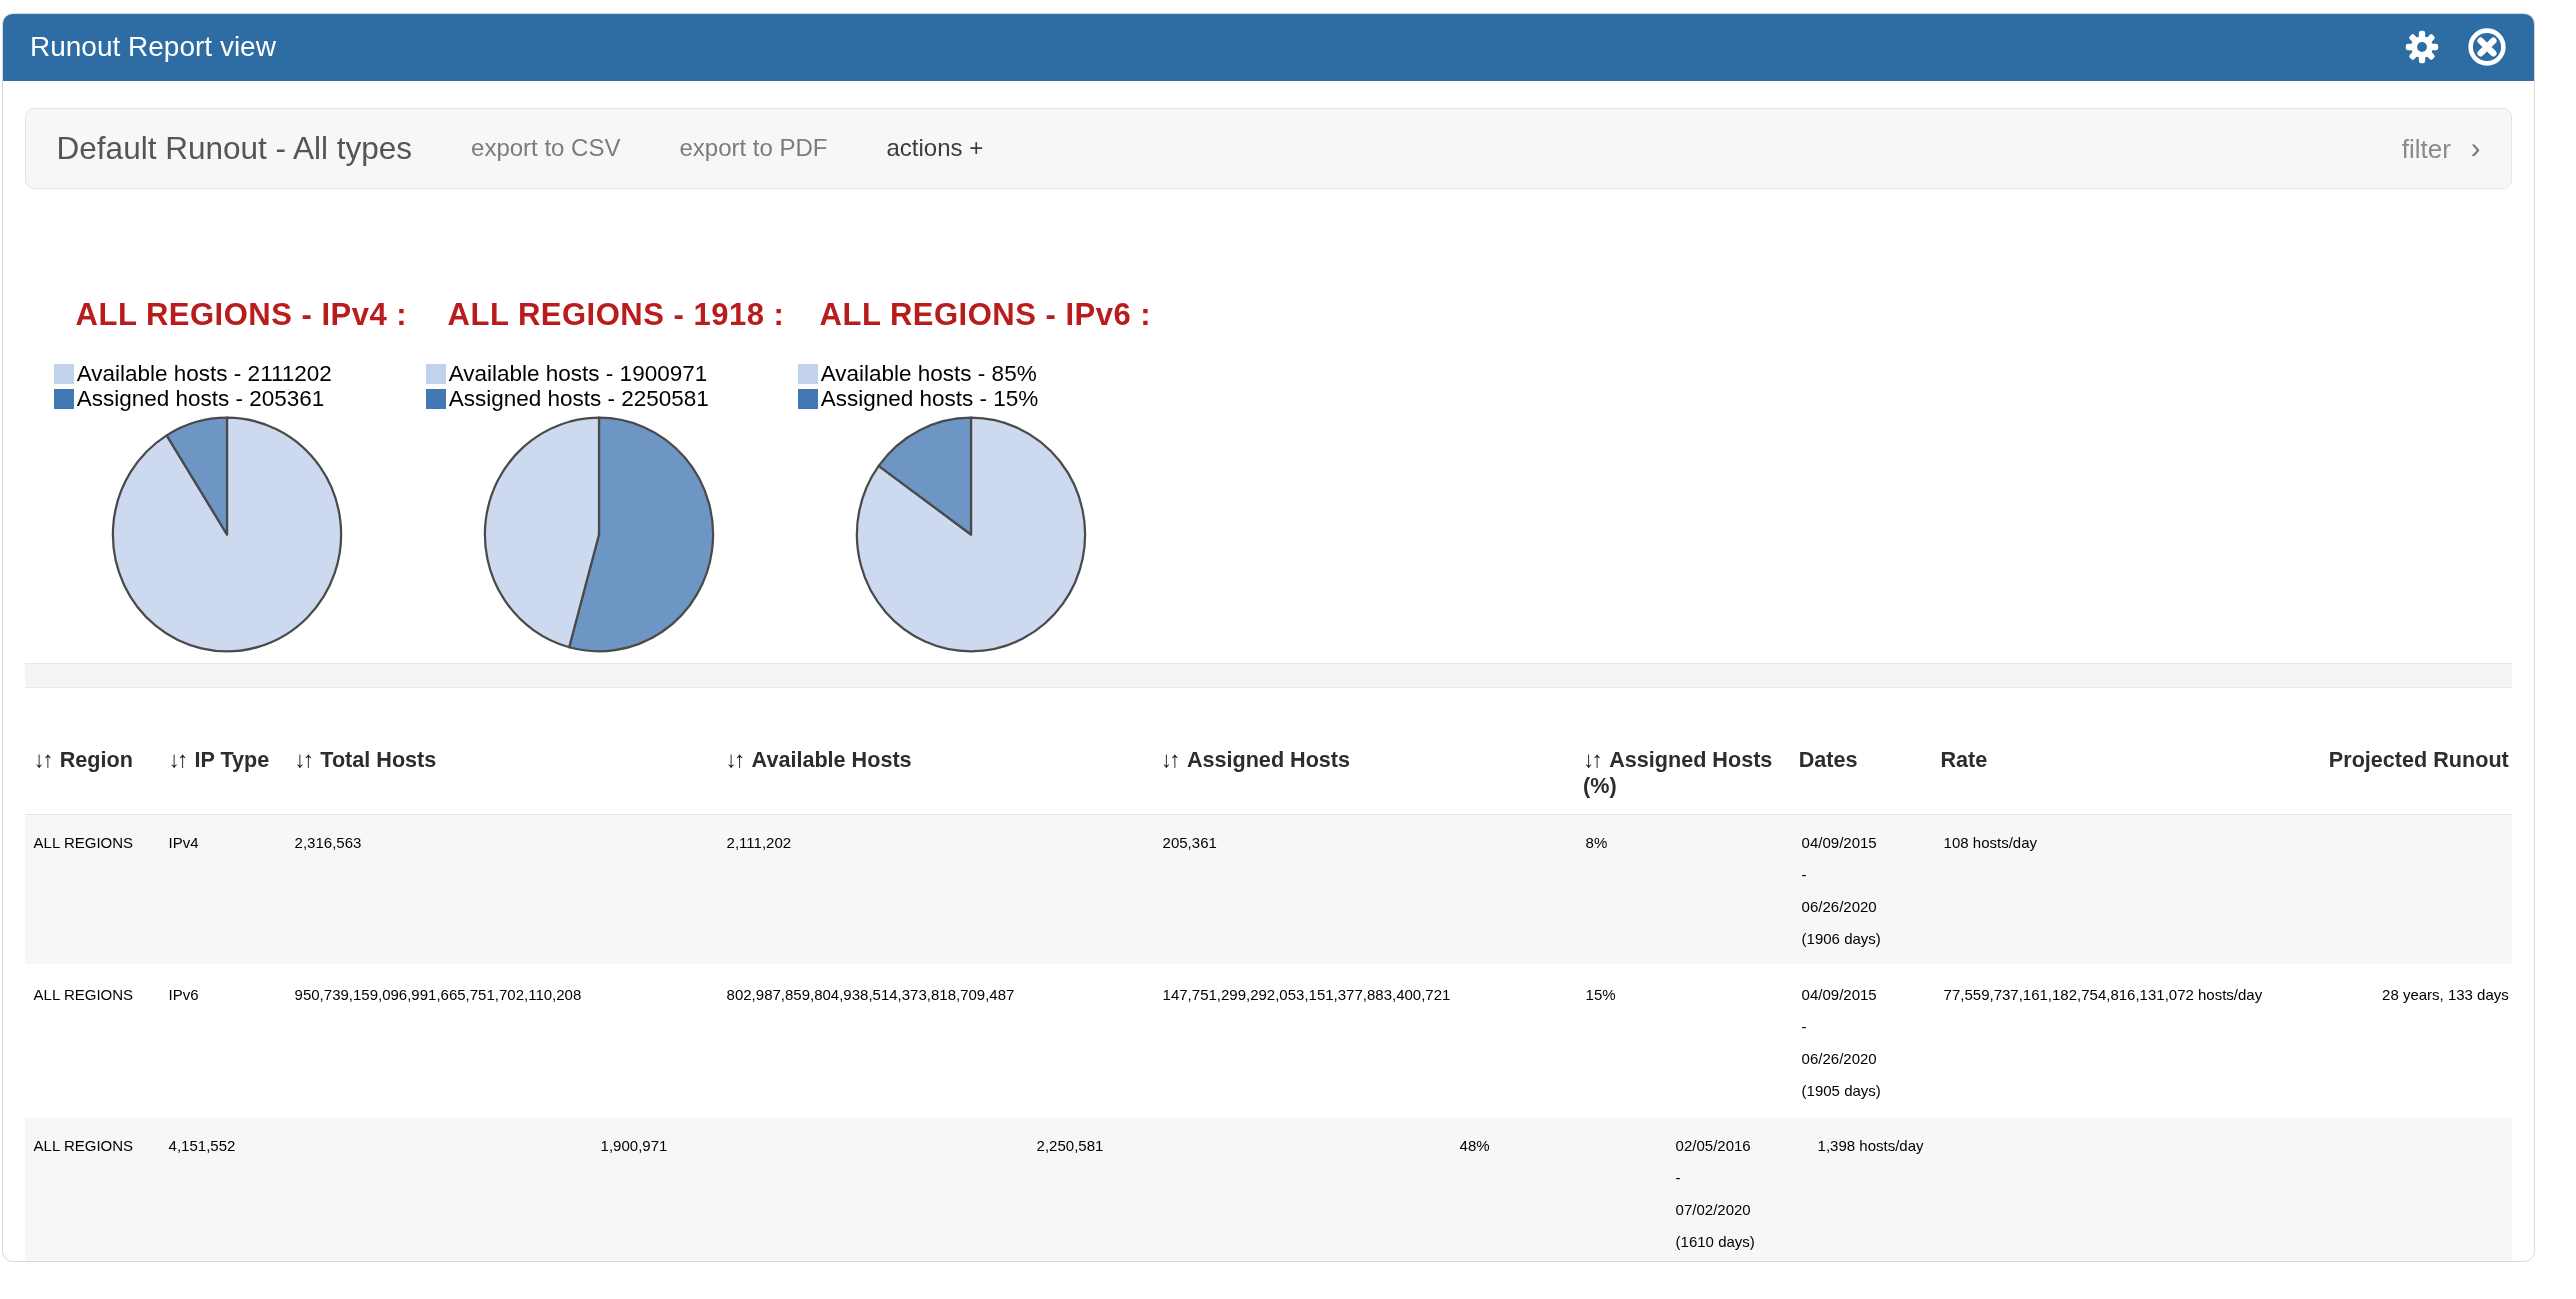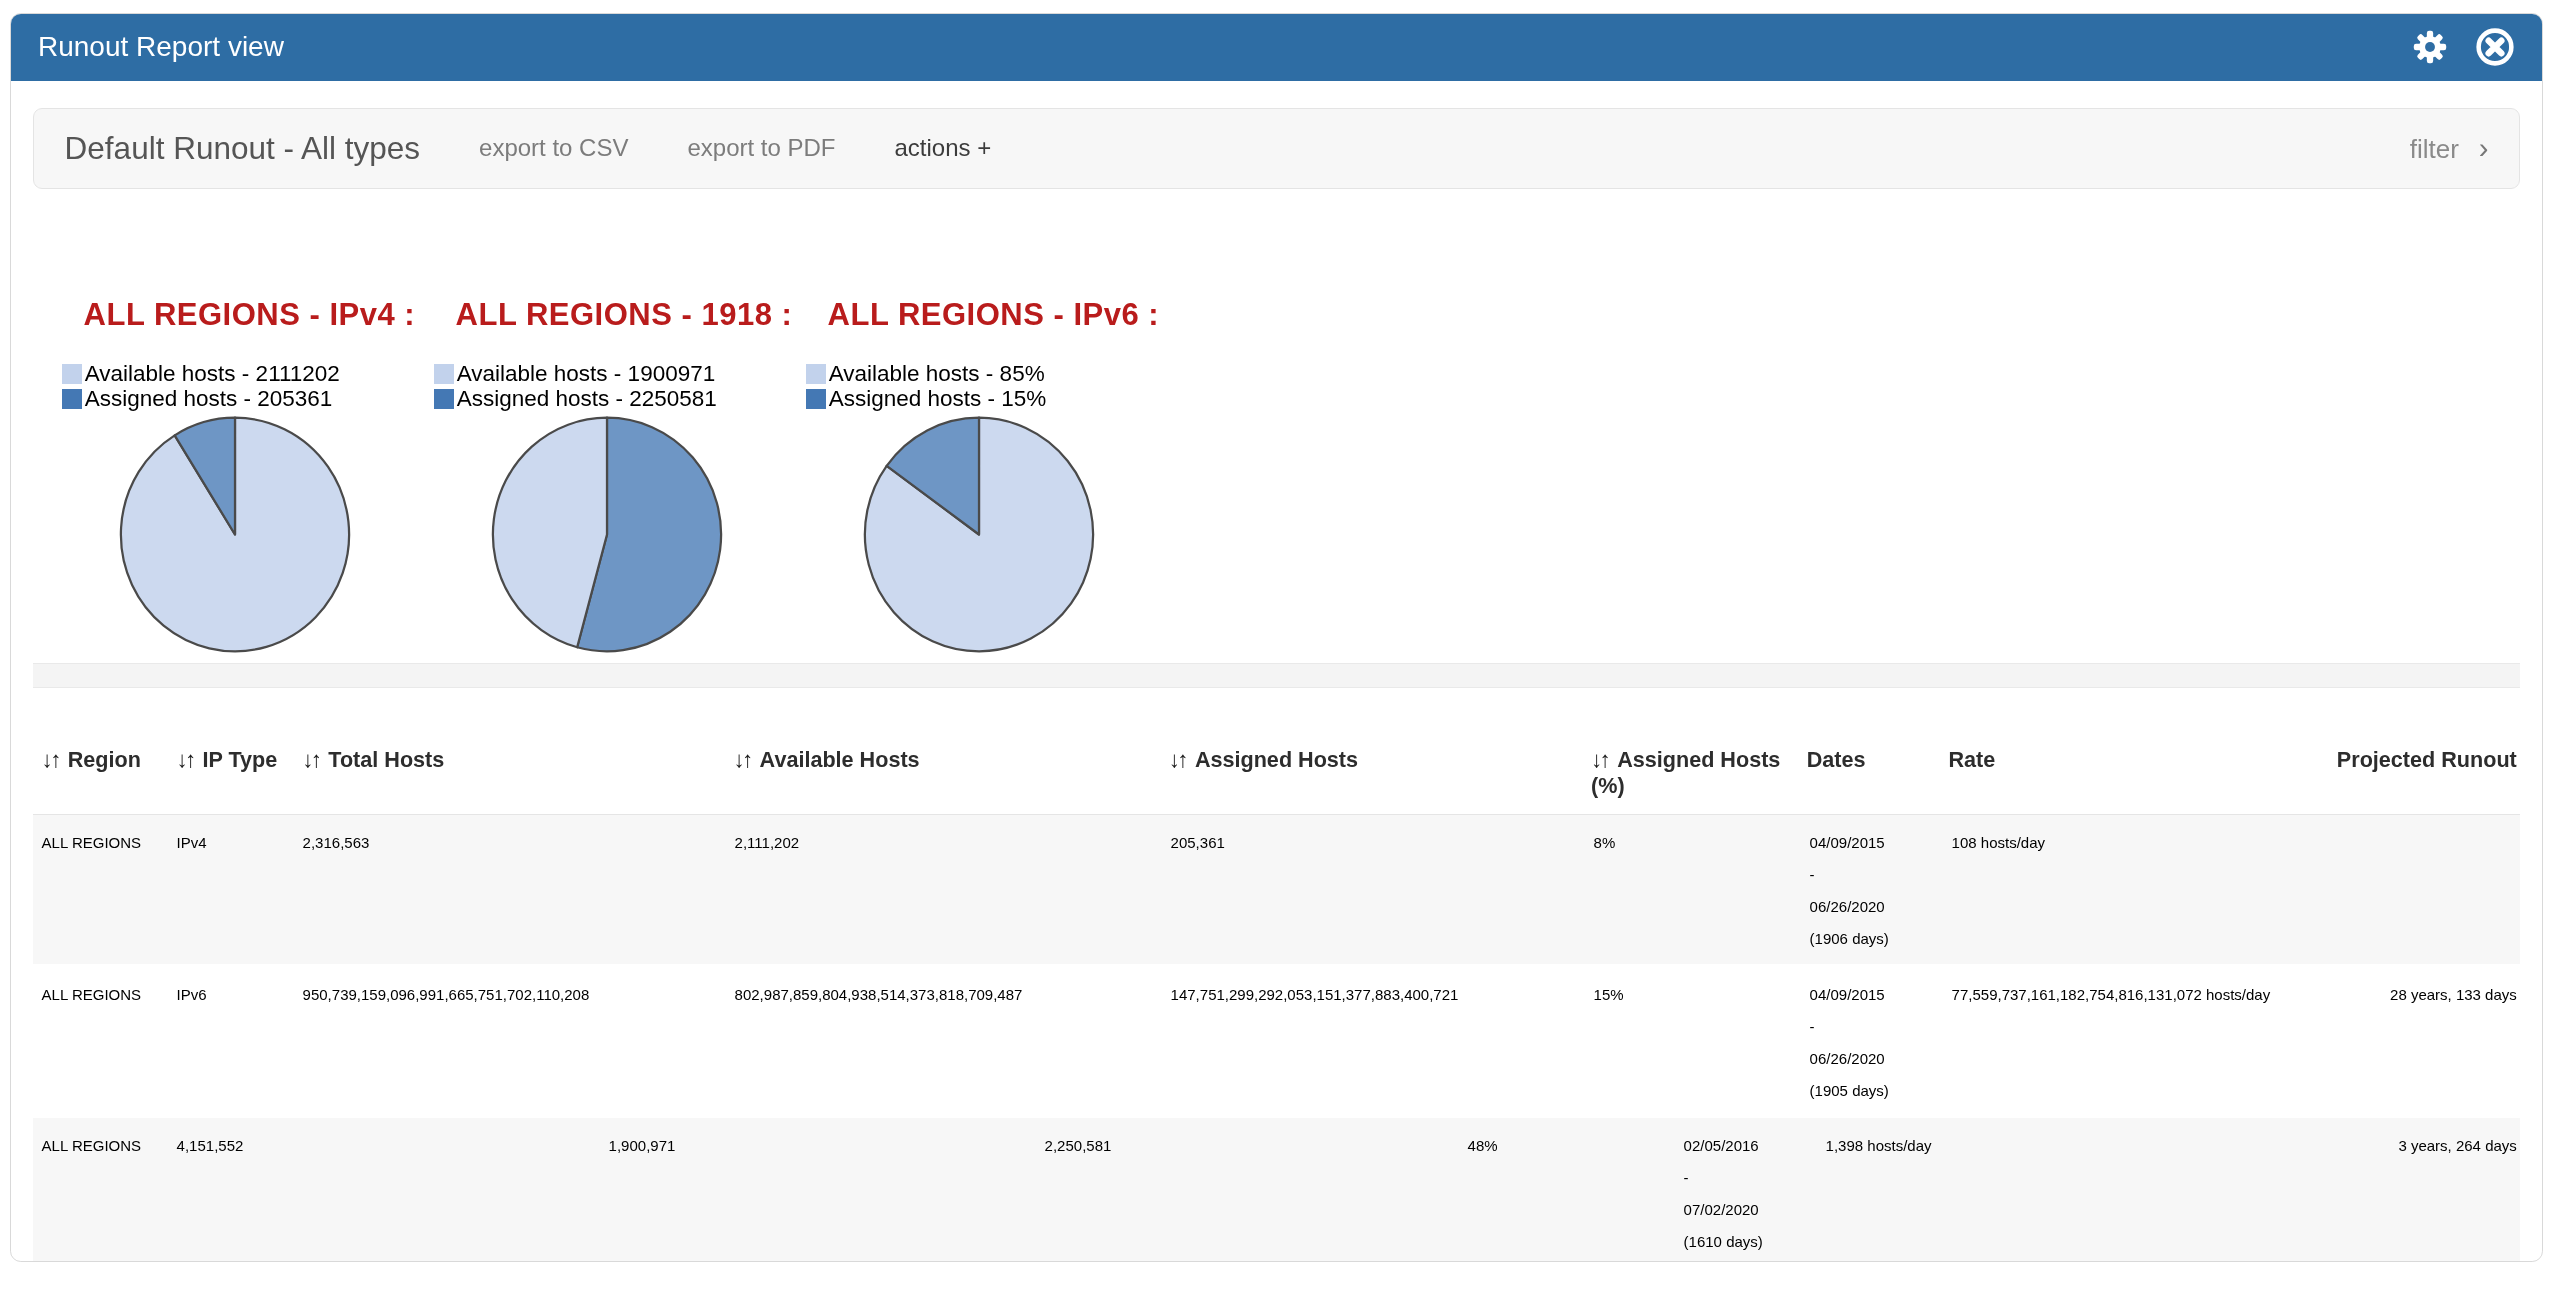--- a/index.html
+++ b/index.html
@@ -1,19 +1,19 @@
 <!DOCTYPE html>
 <html style="font-size:14.4px"><head>
 <meta charset="utf-8">
 <style>
   * { box-sizing: border-box; margin: 0; padding: 0; }
   html,body { width: 2576px; height: 1300px; background: #ffffff;
               font-family: "Liberation Sans", sans-serif; overflow: hidden; }
 
-  .card { position: absolute; left: 10px; top: 12.6px; width: 2533px; height: 1249px;
+  .card { position: absolute; left: 2px; top: 12.6px; width: 2533px; height: 1249px;
           background: #fff; border: 1.8px solid #d9d9d9; border-radius: 10.8px; overflow: hidden; }
 
   
   .titlebar { height: 67px; background: #2e6da4; display: flex; align-items: center; padding: 0 27px; }
   .titlebar .wtitle { color: #fff; font-size: 28px; }
   .titlebar .spacer { flex: 1; }
   .titlebar .icon-btn { margin-left: 27px; cursor: pointer; display: flex; align-items: center; }
 
   
   .toolbar { margin: 27px 21.6px 0 21.6px; height: 81px; background: #f7f7f7;
@@ -219,18 +219,17 @@
       <div class="td col-avail">1,900,971</div>
       <div class="td col-asg">2,250,581</div>
       <div class="td col-pct">48%</div>
       <div class="td col-dates">
         <span class="dline">02/05/2016</span>
         <span class="dline">-</span>
         <span class="dline">07/02/2020</span>
         <span class="dline">(1610 days)</span>
       </div>
       <div class="td col-rate">1,398 hosts/day</div>
-      <div class="td col-runout">3 years, 264 days</div>
     </div>
   </div>
 
 </div>
 
 
 </body></html>

